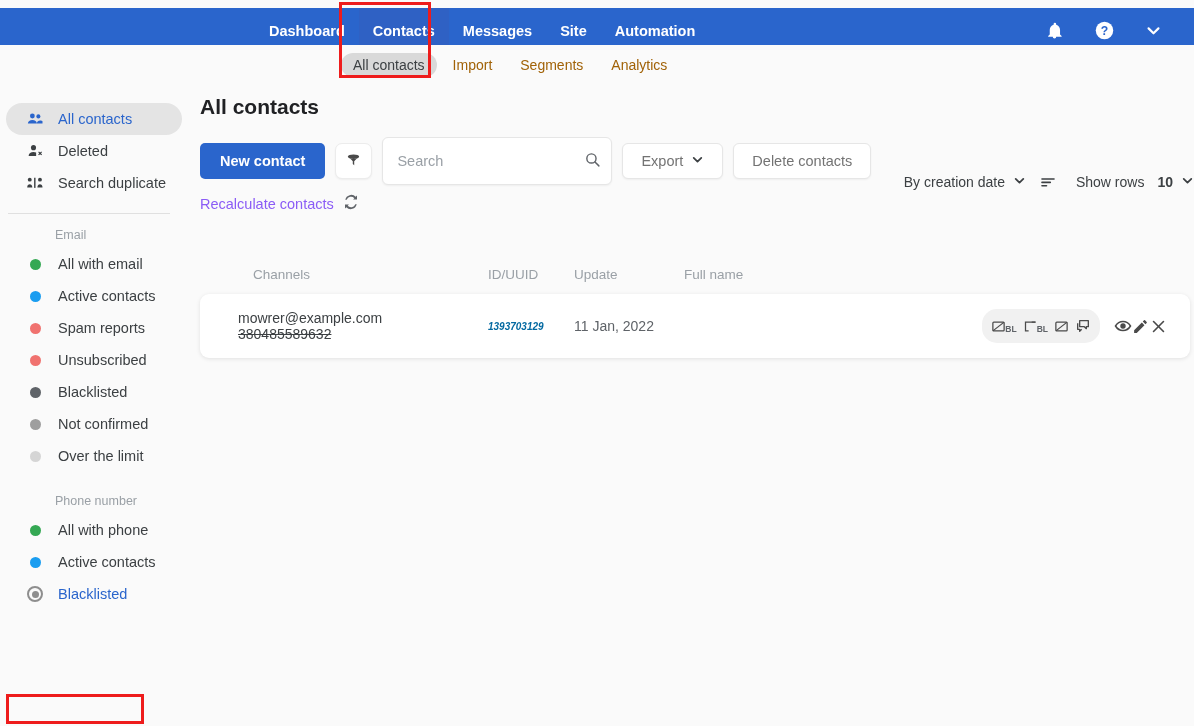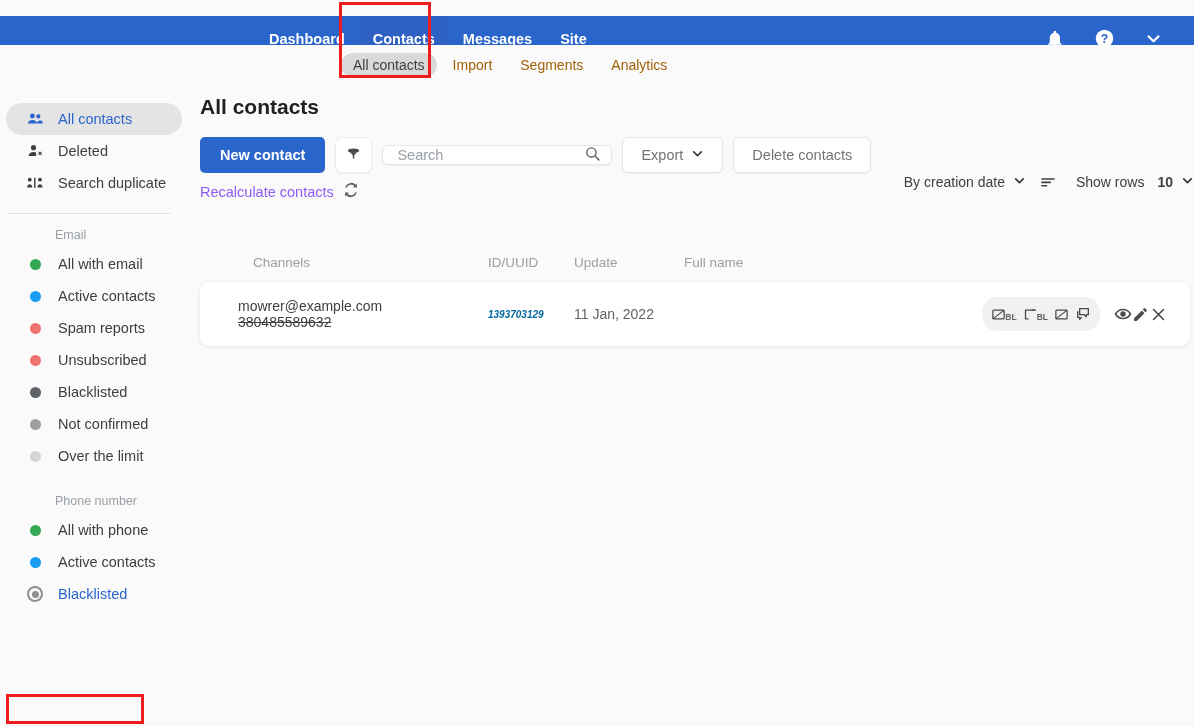--- a/index.html
+++ b/index.html
@@ -6,21 +6,21 @@
   html, body {
     width: 1194px; height: 726px;
     font-family: "Liberation Sans", sans-serif;
     background: #fafafa;
     overflow: hidden;
   }
   body { position: relative; }
 
   
   .topbar {
-    position: absolute; top: 16px; left: 0; width: 1194px; height: 45px;
+    position: absolute; top: 8px; left: 0; width: 1194px; height: 45px;
     background: #2a65cc;
     display: flex; align-items: stretch;
   }
   .topnav { display: flex; align-items: stretch; margin-left: 255px; }
   .topnav-item {
     display: flex; align-items: center;
     padding: 0 14px;
     color: #ffffff; font-size: 14.5px; font-weight: bold;
     white-space: nowrap; cursor: pointer;
   }
@@ -96,21 +96,21 @@
     font-family: "Liberation Sans", sans-serif;
     box-shadow: 0 1px 2px rgba(0,0,0,.05);
   }
   .btn-icon-sq {
     background: #fff; border: 1px solid #ececec; border-radius: 7px;
     width: 37px; height: 36px; display: flex; align-items: center; justify-content: center;
     cursor: pointer; box-shadow: 0 1px 2px rgba(0,0,0,.05);
   }
   .searchbox {
     background: #fff; border: 1px solid #e6e6e6; border-radius: 6px;
-    width: 230px; height: 20px; display: flex; align-items: center;
+    width: 230px; height: 48px; display: flex; align-items: center;
     padding: 0 12px 0 14px; box-shadow: 0 1px 2px rgba(0,0,0,.05);
   }
   .searchbox input {
     border: none; outline: none; flex: 1; font-size: 14.5px; color: #3c4043;
     font-family: "Liberation Sans", sans-serif; background: transparent;
   }
   .searchbox input::placeholder { color: #9aa0a6; }
 
   .recalc-row { display: flex; align-items: center; gap: 9px; margin: 9px 0 0 12px; }
   .recalc-link { color: #8b5cf6; font-size: 14.5px; cursor: pointer; }
@@ -156,20 +156,21 @@
 </style>
 </head>
 <body>
 
 <div class="topbar">
   <div class="topnav">
     <div class="topnav-item">Dashboard</div>
     <div class="topnav-item active">Contacts</div>
     <div class="topnav-item">Messages</div>
     <div class="topnav-item">Site</div>
+    <div class="topnav-item">Automation</div>
   </div>
   <div class="topbar-right">
     <span class="icon-btn">
       <svg width="19" height="19" viewBox="0 0 24 24" fill="#ffffff">
         <path d="M12 22a2.2 2.2 0 0 0 2.2-2.2H9.8A2.2 2.2 0 0 0 12 22zm7-5v-5.5c0-3.4-1.8-6.2-4.9-6.9v-.75a1.6 1.6 0 1 0-3.2 0v.75C7.8 5.3 6 8.1 6 11.5V17l-2 2v1h17v-1l-2-2z"></path>
       </svg>
     </span>
     <span class="icon-btn">
       <svg width="21" height="21" viewBox="0 0 24 24">
         <circle cx="12" cy="12" r="10" fill="#ffffff"></circle>

